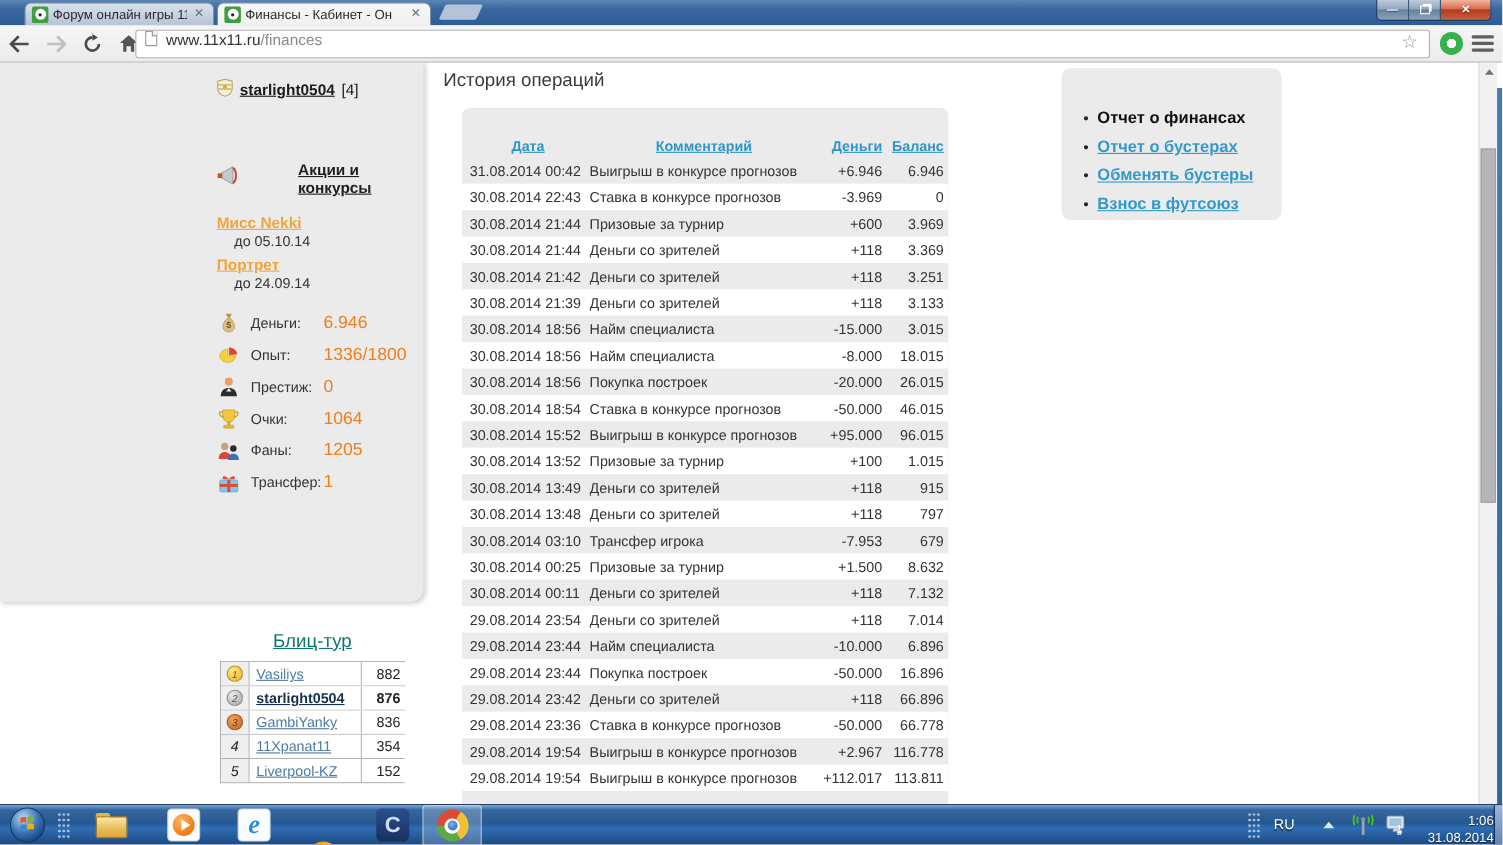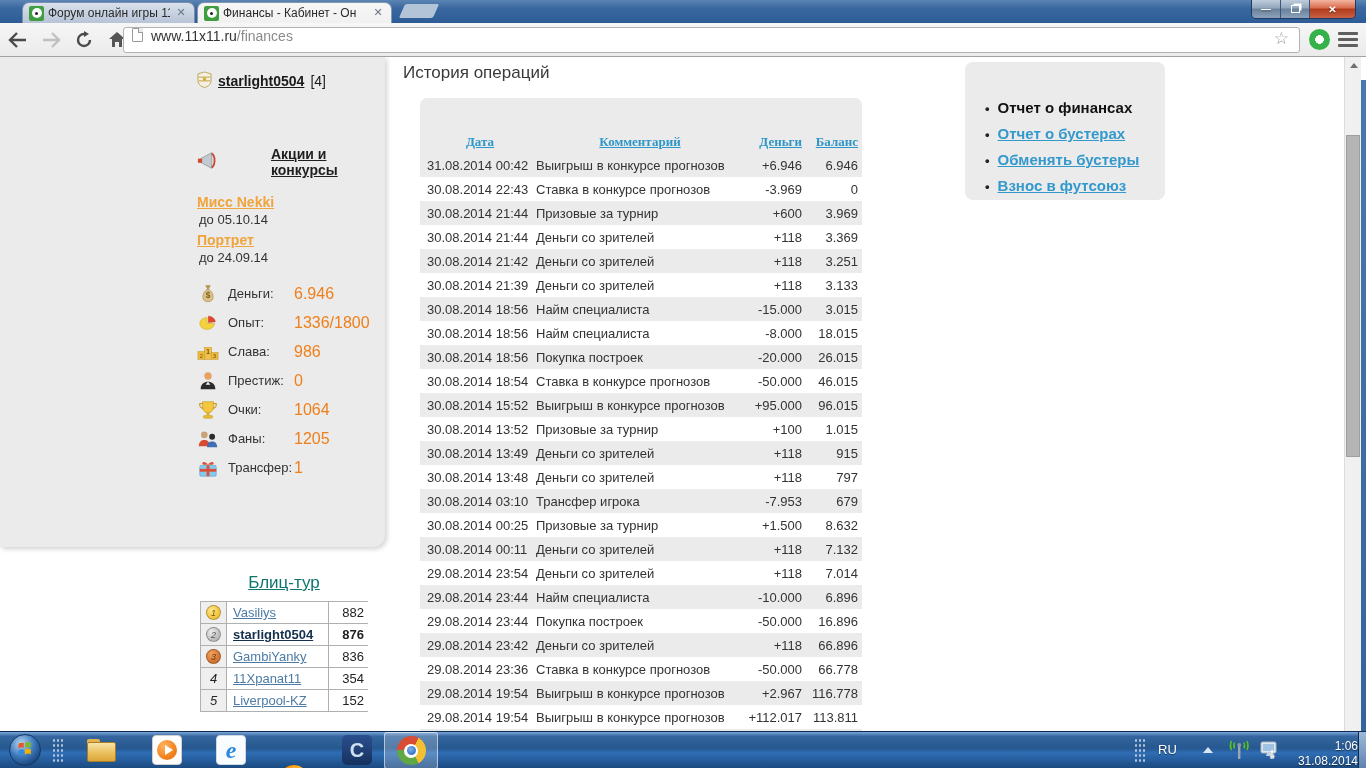--- a/index.html
+++ b/index.html
@@ -62,21 +62,21 @@
   .sidebar-panel { position:absolute; left:0; top:0; width:385px; height:490px; background:#ebebeb;
     border-radius:0 0 12px 0; box-shadow:2px 2px 5px rgba(0,0,0,.18); }
   .sidebar-inner { position:absolute; left:197px; top:14px; width:180px; }
   .user-row { display:flex; align-items:center; gap:6px; font-size:14px; color:#1a1a1a; margin-bottom:16px; }
   .user-name { font-weight:bold; text-decoration:underline; color:#1a1a1a; }
   .side-links { display:flex; flex-direction:column; gap:7px; margin-bottom:18px; }
   .side-link { font-size:14px; font-weight:bold; color:#1f1f1f; text-decoration:underline; }
   .promo-row { display:flex; align-items:center; gap:7px; margin-bottom:16px; }
   .promo-link { font-size:14px; font-weight:bold; color:#1f1f1f; text-decoration:underline;margin-left:43px; }
   .contest-name { font-size:14px; font-weight:bold; color:#f0a43c; text-decoration:underline; display:block; }
-  .contest-until { font-size:13px; color:#333; display:block; margin:2px 2px 5px; }
+  .contest-until { font-size:13px; color:#333; display:block; margin:2px 16px 5px; }
   .stats { margin-top:14px; display:flex; flex-direction:column; }
   .stat-row { display:flex; align-items:center; height:29px; }
   .stat-icon { width:26px; height:24px; display:flex; align-items:center; }
   .stat-label { font-size:13px; color:#333; width:66px; margin-left:5px; }
   .stat-value { font-size:16px; color:#ef7f1a; }
 
   
   .blitz-title-wrap { position:absolute; left:200px; top:516px; width:168px; text-align:center; }
   .blitz-title { font-size:17px; color:#0f766e; text-decoration:underline; }
   .blitz-table { position:absolute; left:200px; top:544px; width:168px; border:1px solid #b0b0b0; border-bottom:none; }
@@ -92,22 +92,22 @@
     font-size:9px; color:#7a5a10; border:1px solid rgba(0,0,0,.25); }
   .medal-gold { background:radial-gradient(circle at 35% 30%, #ffe68a, #f2c23a 70%); }
   .medal-silver { background:radial-gradient(circle at 35% 30%, #eee, #b9b9b9 70%); color:#555; }
   .medal-bronze { background:radial-gradient(circle at 35% 30%, #f2a35c, #cf7430 70%); color:#6b3a0c; }
   .medal-plain { border:none; background:none; font-size:13px; color:#222; }
 
   
   .page-title { position:absolute; left:403px; top:6px; font-size:17px; color:#3a3a3a; }
   .table-panel { position:absolute; left:420px; top:41px; width:442px; height:633px;
     background:#ebebeb; border-radius:7px 7px 0 0; }
-  .t-header { display:grid; grid-template-columns:112px 208px 58px 56px; padding:0 4px; margin-top:33px; height:22px;
-    align-items:center;font-family:Liberation Serif, serif; }
+  .t-header { display:grid; grid-template-columns:112px 208px 58px 56px; padding:0 4px; margin-top:23px; height:22px;
+    align-items:center; }
   .t-header span { font-size:13px; font-weight:bold; color:#2e96c8; text-decoration:underline; }
   .th-date { text-align:center; }
   .th-comment { text-align:center; }
   .th-money { text-align:right; }
   .th-balance { text-align:right; }
   .t-row { display:grid; grid-template-columns:112px 208px 58px 56px; padding:0 4px; height:24px; align-items:center; }
   .t-row:nth-child(even) { background:#fff; }
   .t-cell { font-size:13px; color:#333; white-space:nowrap; overflow:hidden; }
   .c-date { padding-left:3px; }
   .c-money, .c-balance { text-align:right; }
@@ -286,34 +286,20 @@
                   <path d="M19 12.5A8 6.5 0 1 1 11 6v6.5z" fill="#f5d23c" stroke="#cfa51e" stroke-width=".6"></path>
                   <path d="M12.5 11.5v-7a8 6.5 0 0 1 7.5 6.2z" fill="#e2452a" stroke="#b53418" stroke-width=".5"></path>
                 </svg>
               </span>
     <span class="stat-label">Опыт:</span>
     <span class="stat-value">1336/1800</span>
   </div>
             <div class="stat-row">
     <span class="stat-icon">
                 <svg width="22" height="22" viewBox="0 0 24 24">
-                  <rect x="8" y="7" width="8" height="13" fill="#f0c14b" stroke="#c89b28" stroke-width=".6"></rect>
-                  <rect x="1" y="11.5" width="7.5" height="8.5" fill="#ecb93e" stroke="#c89b28" stroke-width=".6"></rect>
-                  <rect x="15.5" y="12.5" width="7.5" height="7.5" fill="#ecb93e" stroke="#c89b28" stroke-width=".6"></rect>
-                  <text x="12" y="14.5" font-size="7" text-anchor="middle" fill="#6b4c10" font-weight="bold">1</text>
-                  <text x="4.7" y="18" font-size="6" text-anchor="middle" fill="#6b4c10">2</text>
-                  <text x="19.2" y="18.5" font-size="6" text-anchor="middle" fill="#6b4c10">3</text>
-                </svg>
-              </span>
-    <span class="stat-label">Слава:</span>
-    <span class="stat-value">986</span>
-  </div>
-            <div class="stat-row">
-    <span class="stat-icon">
-                <svg width="22" height="22" viewBox="0 0 24 24">
                   <circle cx="12" cy="6.5" r="4" fill="#e9a064"></circle>
                   <path d="M4 21c0-6 4-8.2 8-8.2s8 2.2 8 8.2z" fill="#2b2b2b"></path>
                   <path d="M12 12.8l-2.6 3.4h5.2z" fill="#f5f5f5"></path>
                 </svg>
               </span>
     <span class="stat-label">Престиж:</span>
     <span class="stat-value">0</span>
   </div>
             <div class="stat-row">
     <span class="stat-icon">

